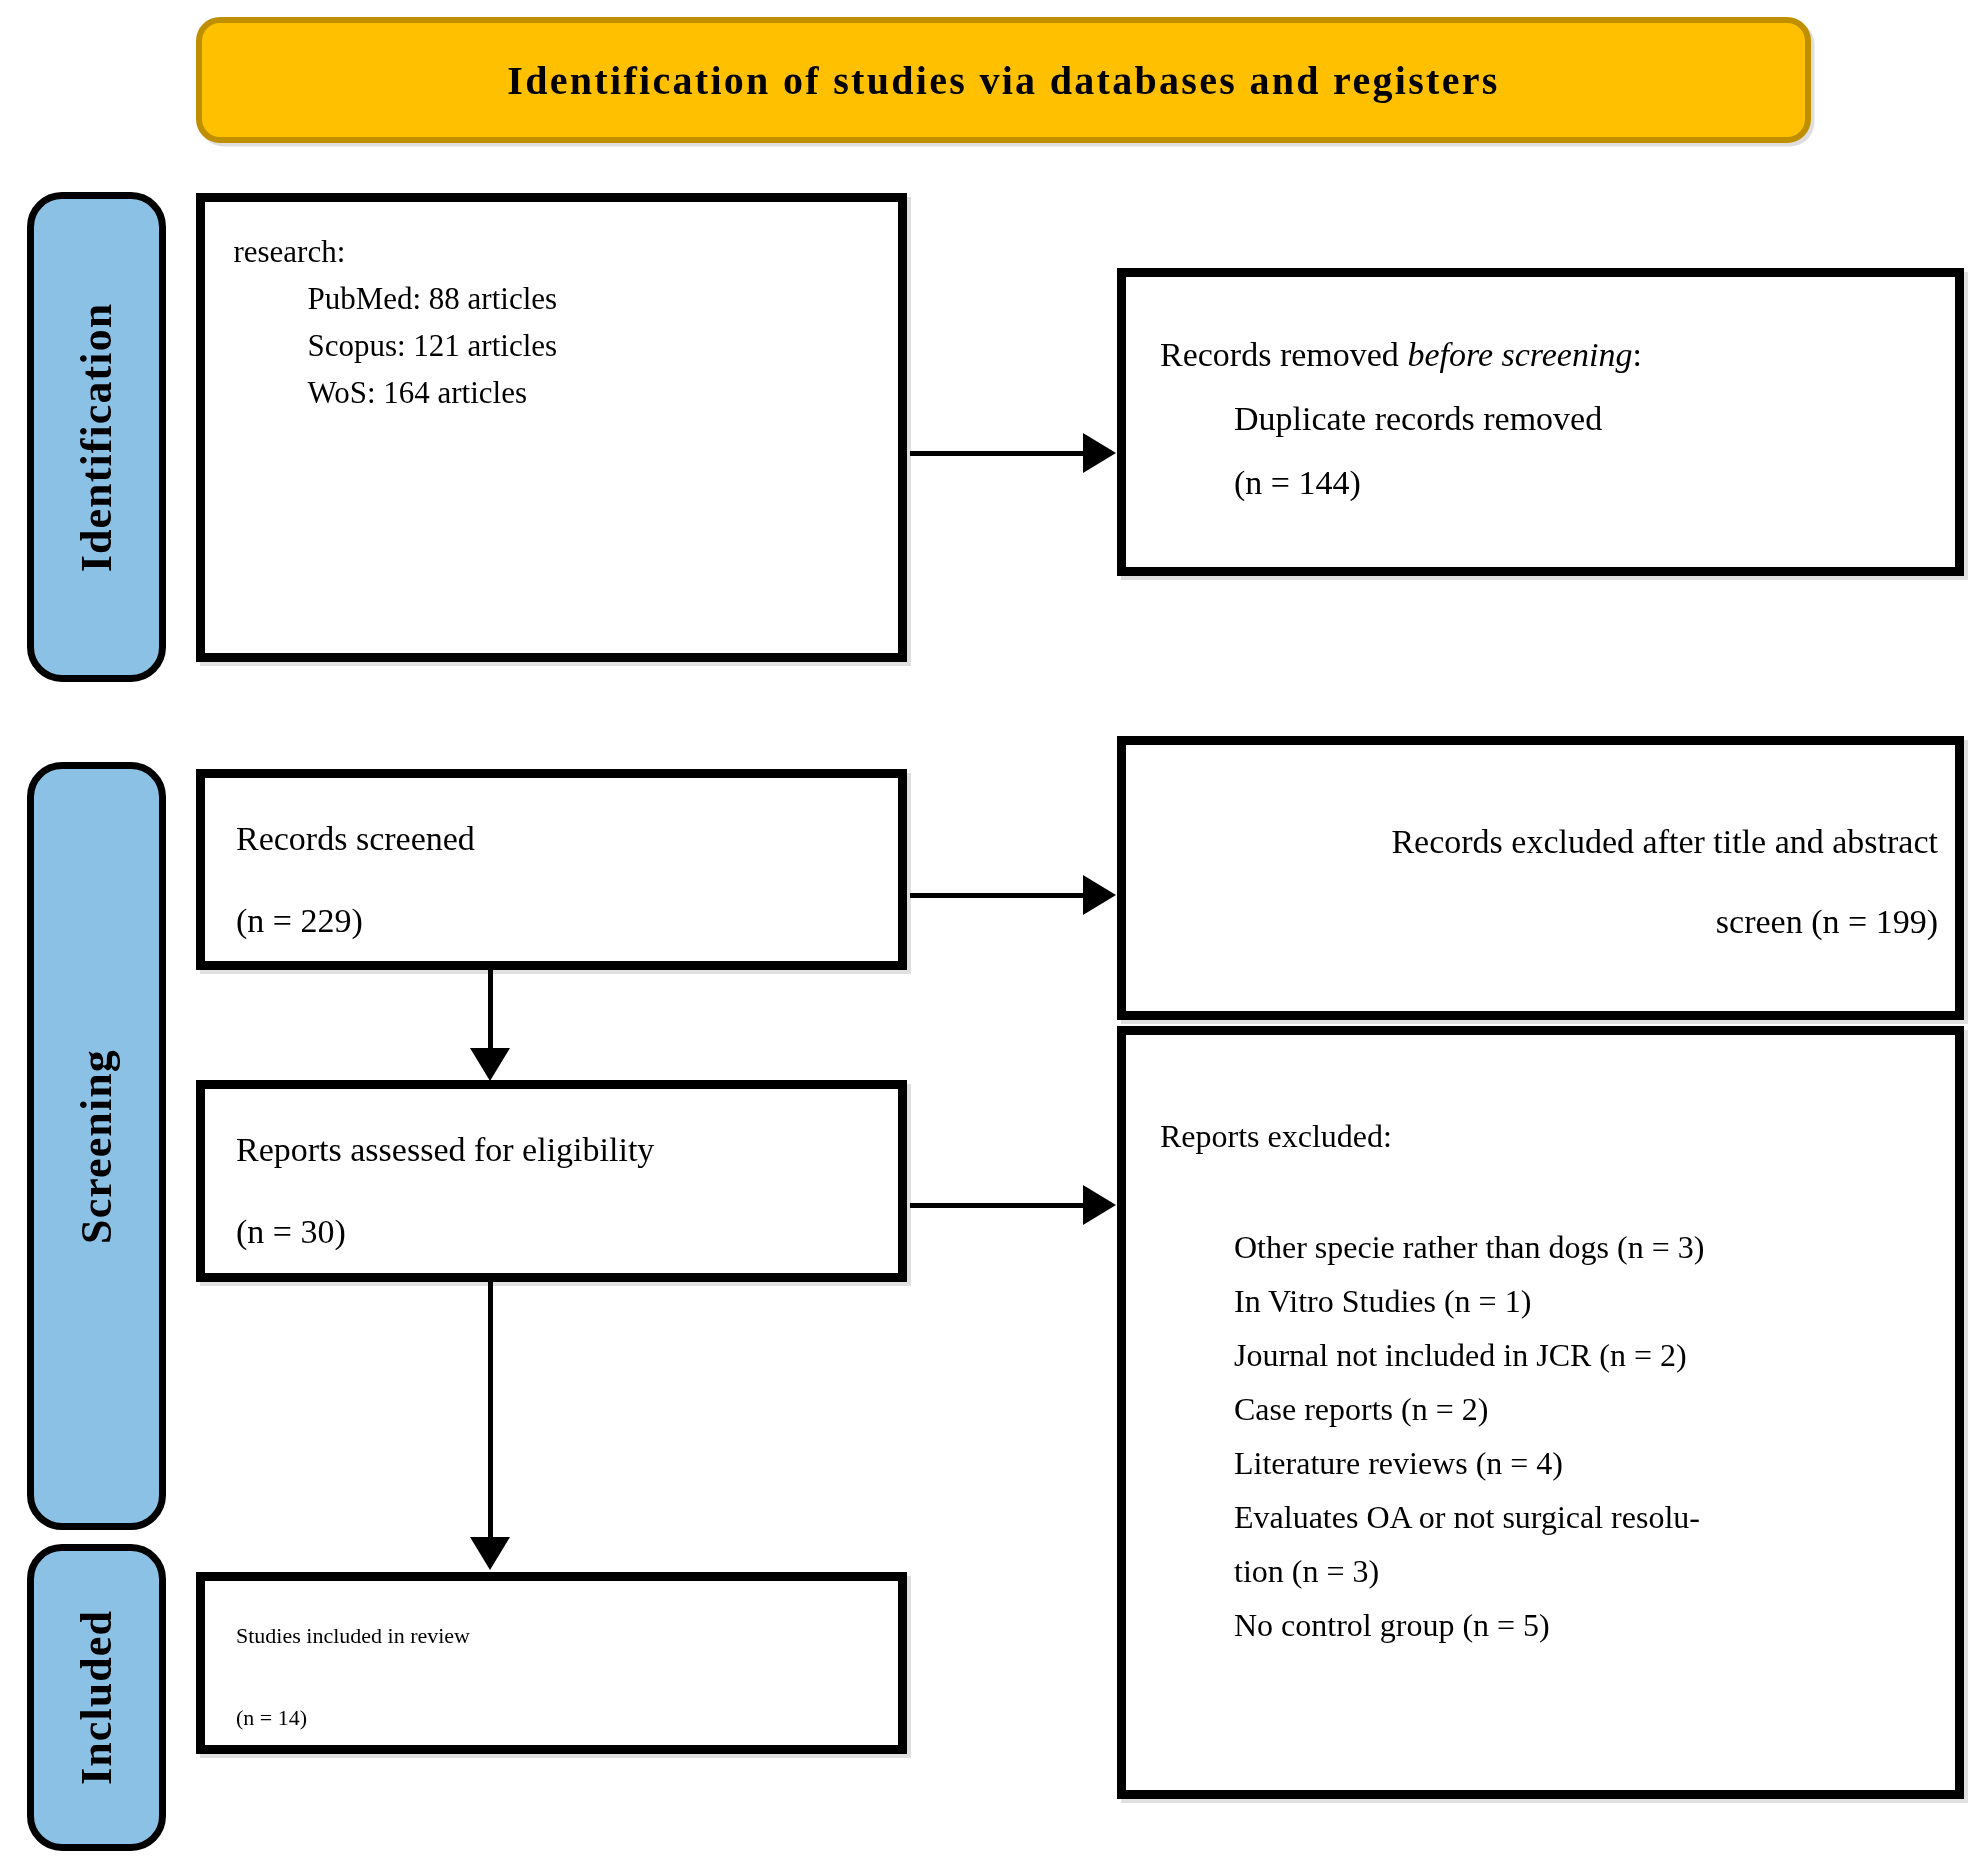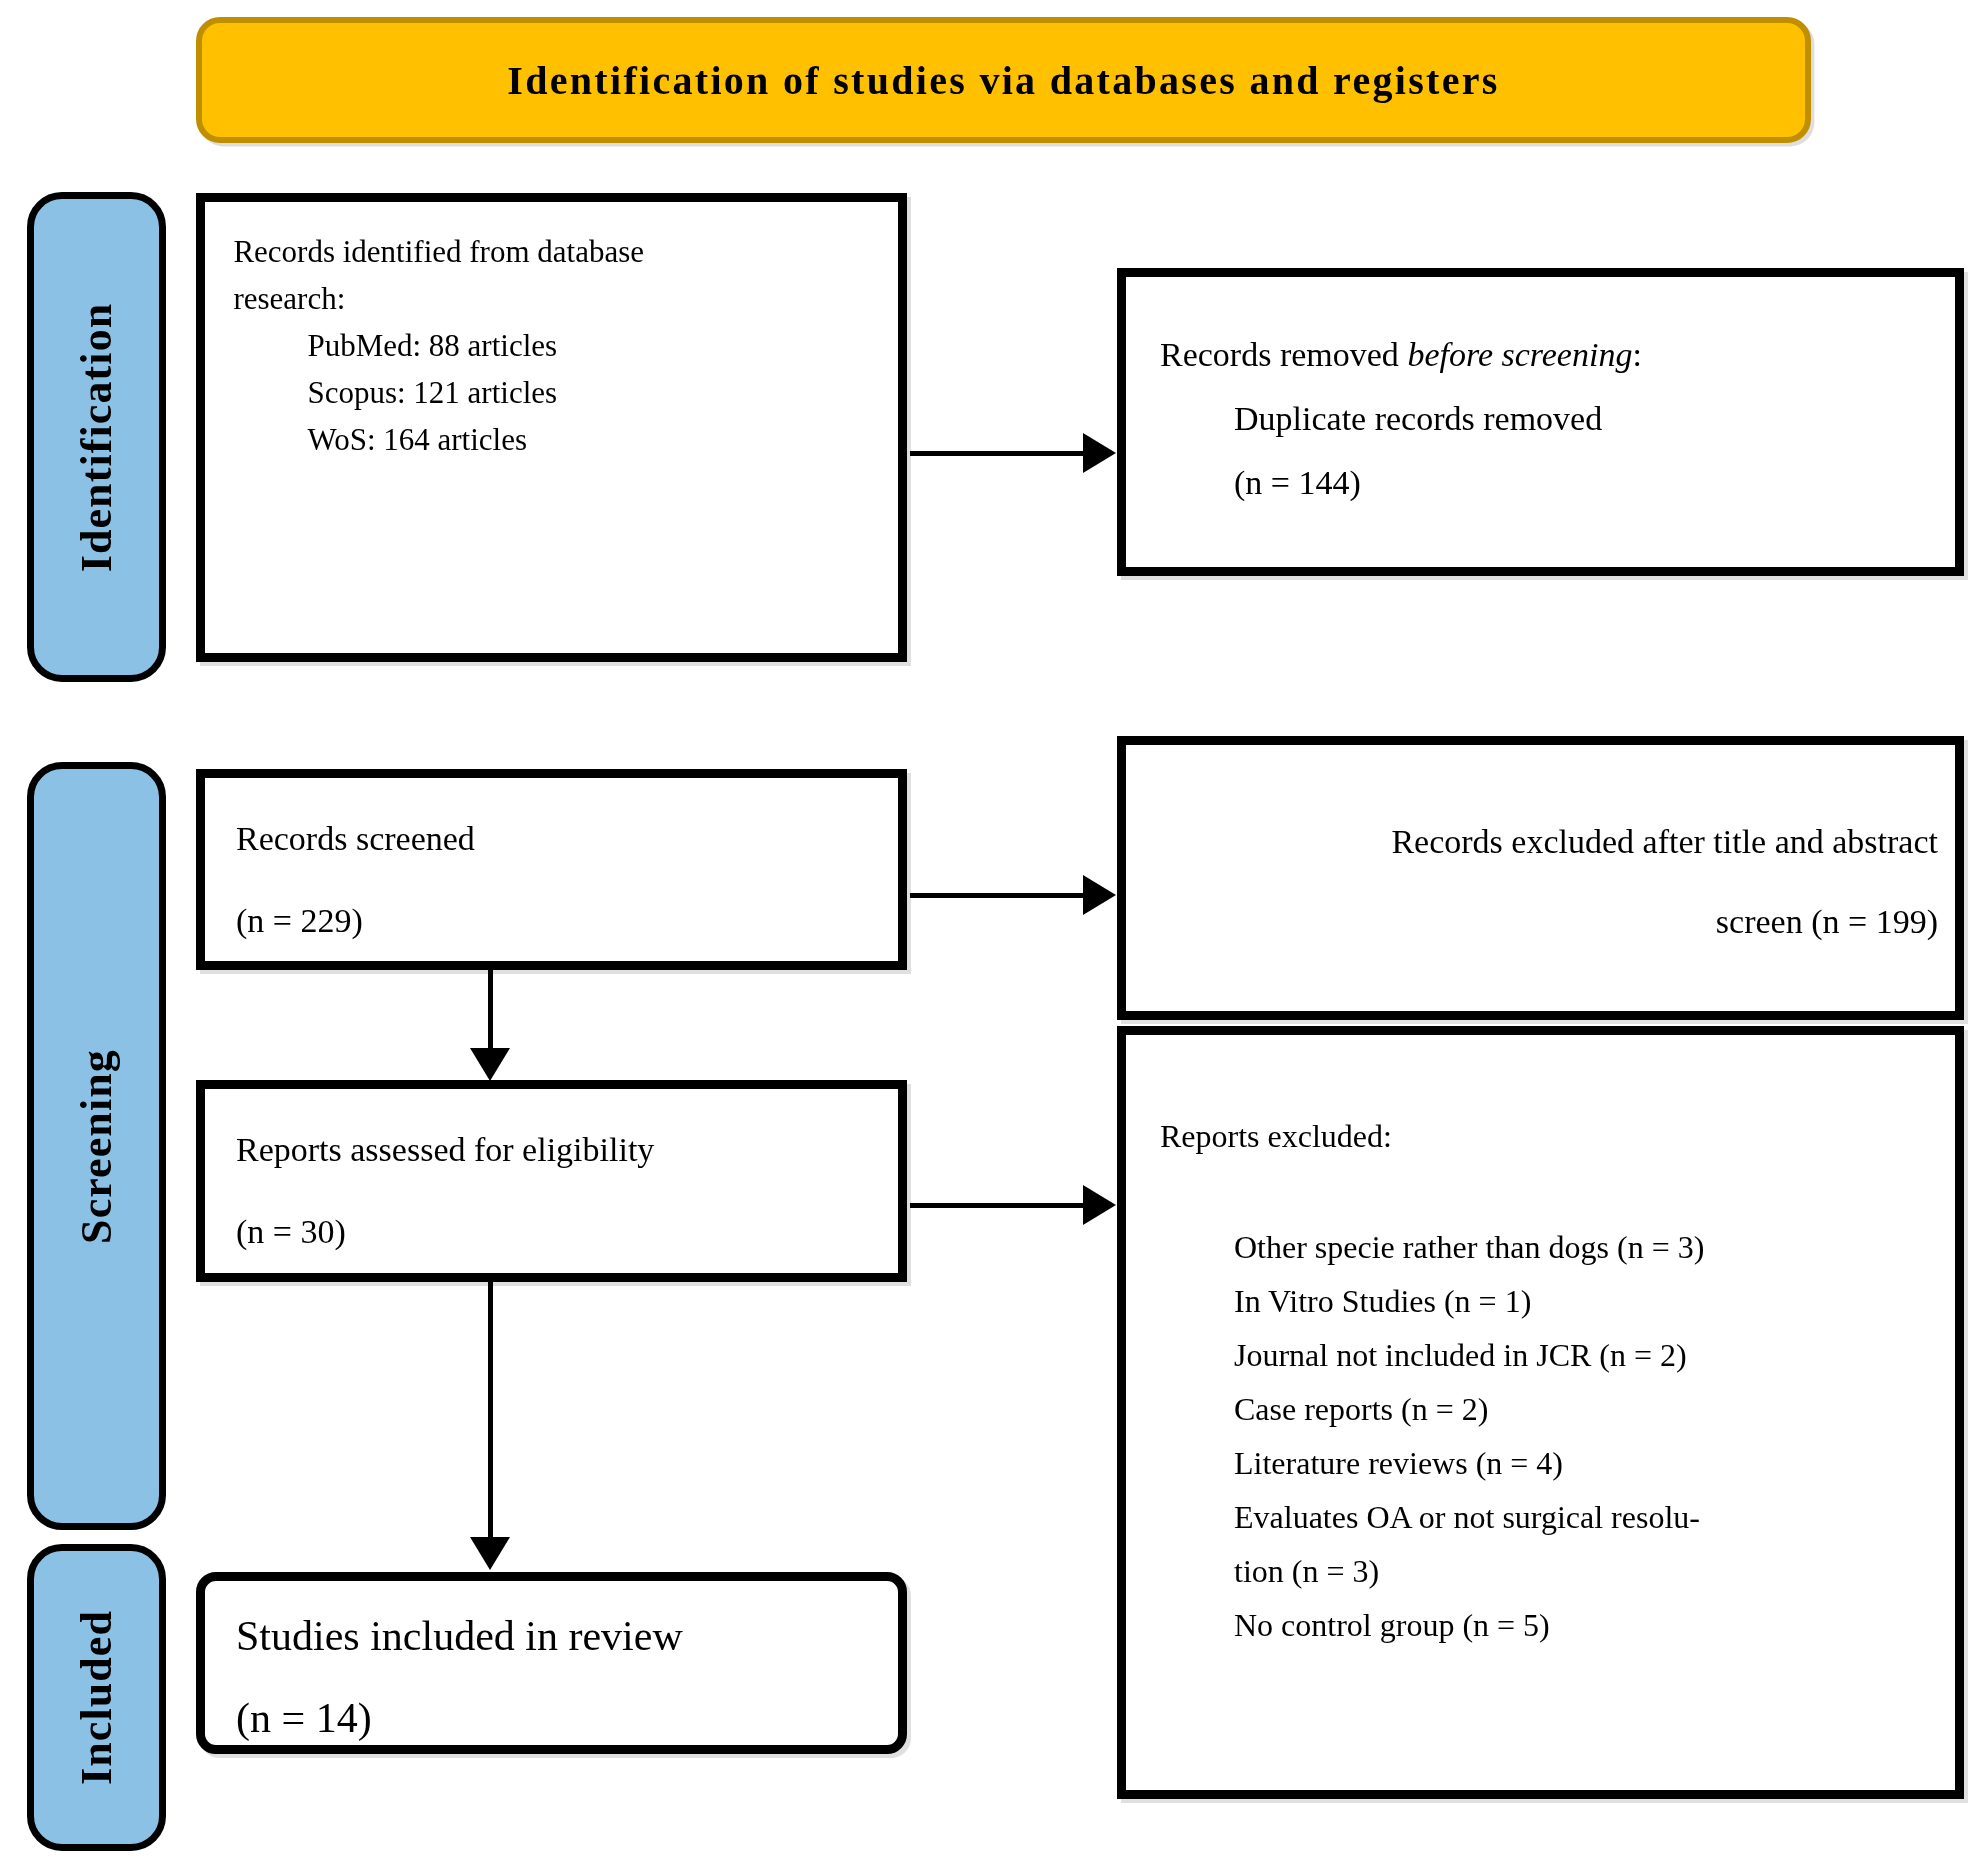--- a/index.html
+++ b/index.html
@@ -26,21 +26,21 @@
   #pill-included{top:1544px;height:307px;}
   .fbox{
     position:absolute;box-sizing:border-box;background:#fff;border:9px solid #000;
     box-shadow:4px 4px 0 #e0e0e0;
   }
   .line{white-space:nowrap;}
   .indent{padding-left:74px;}
   #box-identified{left:196px;top:193px;width:711px;height:469px;padding:25.6px 17px 0 28.4px;font-size:31px;line-height:47px;}
   #box-screened{left:196px;top:769px;width:711px;height:201px;padding:20px 17px 0 31px;font-size:34px;line-height:82px;}
   #box-assessed{left:196px;top:1080px;width:711px;height:202px;padding:20px 26px 0 31px;font-size:34px;line-height:82px;}
-  #box-included{left:196px;top:1572px;width:711px;height:182px;padding:14.2px 17px 0 31px;font-size:42px;line-height:82px;border-radius:20px;}
+  #box-included{left:196px;top:1572px;width:711px;height:182px;padding:14.2px 17px 0 31px;font-size:22px;line-height:82px;}
   #box-removed{left:1117px;top:268px;width:847px;height:308px;padding:46px 17px 0 34px;font-size:34px;line-height:64px;}
   #box-excluded-screen{left:1117px;top:736px;width:847px;height:284px;padding:57px 17px 0 34px;font-size:34px;line-height:80px;text-align:right;}
   #box-reports-excluded{left:1117px;top:1026px;width:847px;height:773px;padding:74px 17px 0 34px;font-size:32px;line-height:54px;}
   #box-reports-excluded .hdr{margin-bottom:57px;}
   .it{font-style:italic;}
   .stem{position:absolute;background:#000;}
   .head{position:absolute;width:0;height:0;border-style:solid;border-color:transparent;}
   .head-right{border-width:20.5px 0 20.5px 33px;border-left-color:#000;}
   .head-down{border-width:33px 20.5px 0 20.5px;border-top-color:#000;}
 </style>
@@ -57,21 +57,20 @@
     <div class="pill-label">Identification</div>
   </div>
   <div class="pill" id="pill-screening">
     <div class="pill-label">Screening</div>
   </div>
   <div class="pill" id="pill-included">
     <div class="pill-label">Included</div>
   </div>
 
   <div class="fbox" id="box-identified">
-    <div class="line">Records identified from database</div>
     <div class="line">research:</div>
     <div class="line indent">PubMed: 88 articles</div>
     <div class="line indent">Scopus: 121 articles</div>
     <div class="line indent">WoS: 164 articles</div>
   </div>
 
   <div class="fbox" id="box-screened">
     <div class="line">Records screened</div>
     <div class="line">(n = 229)</div>
   </div>

